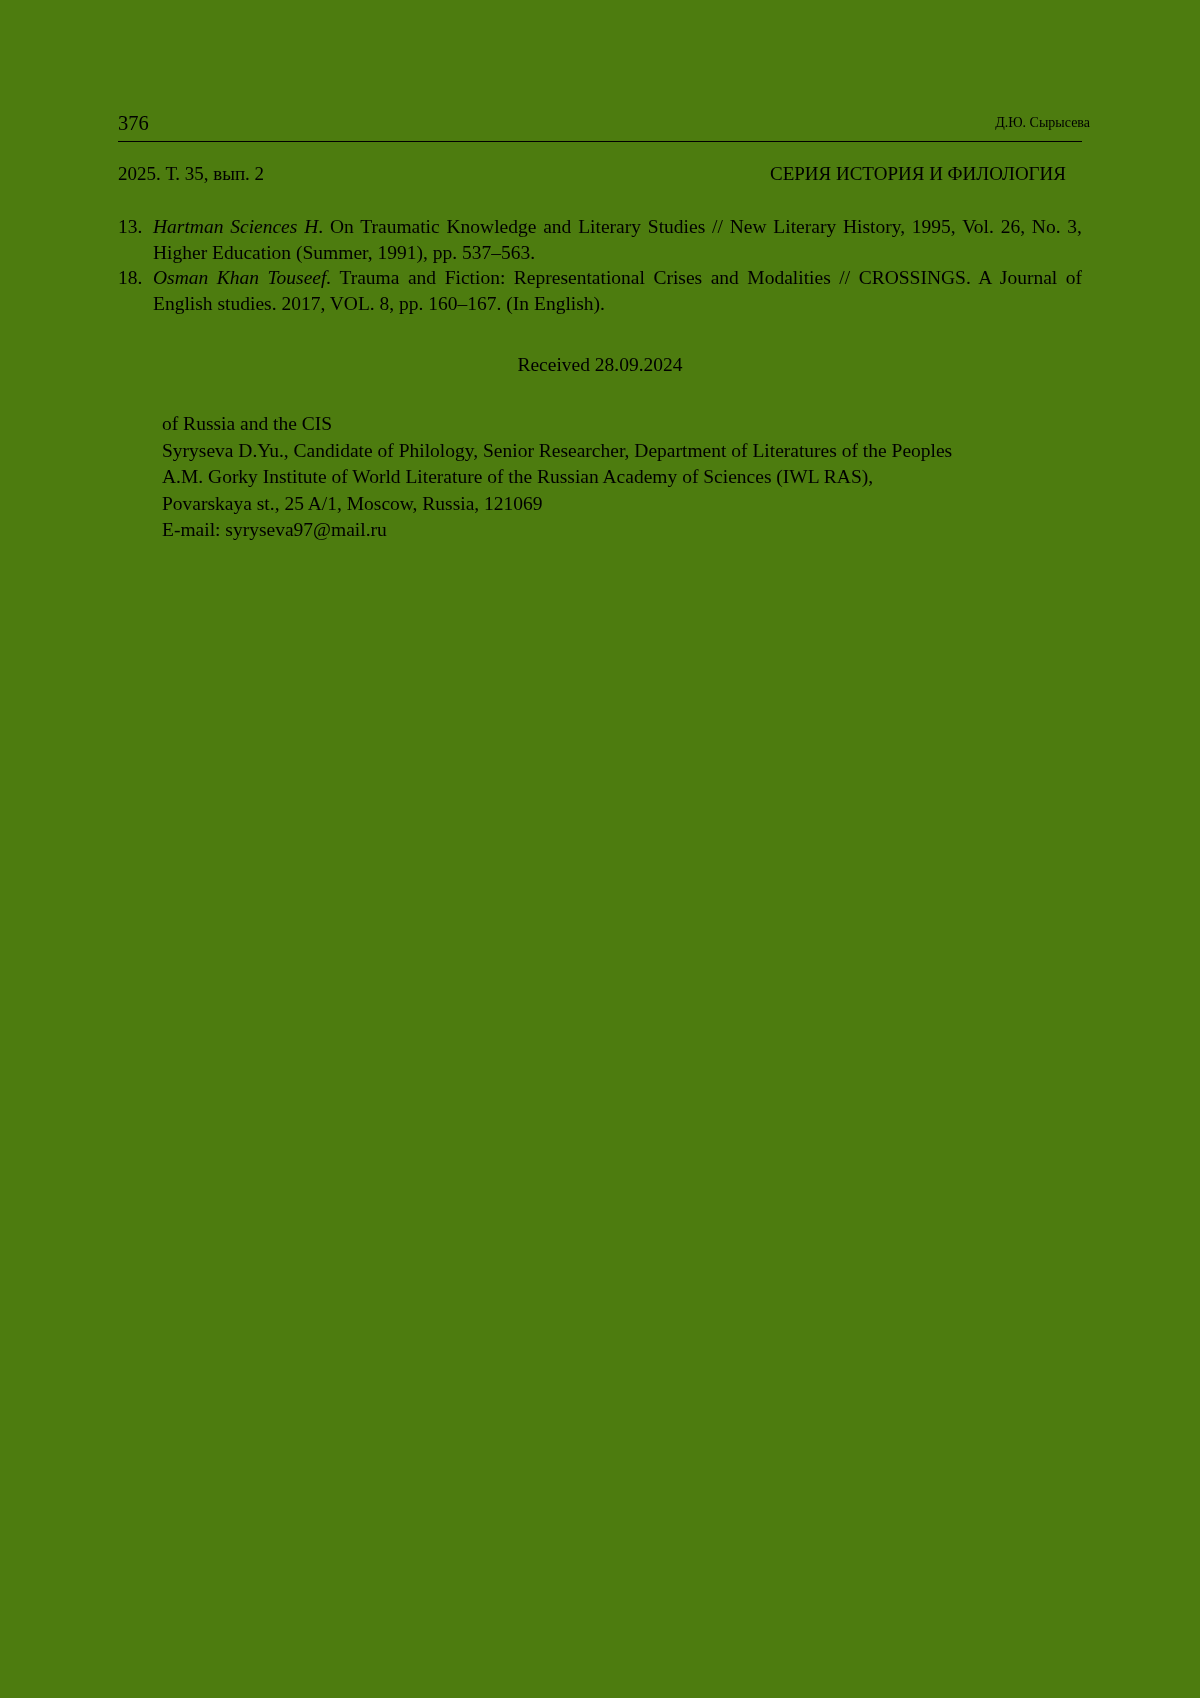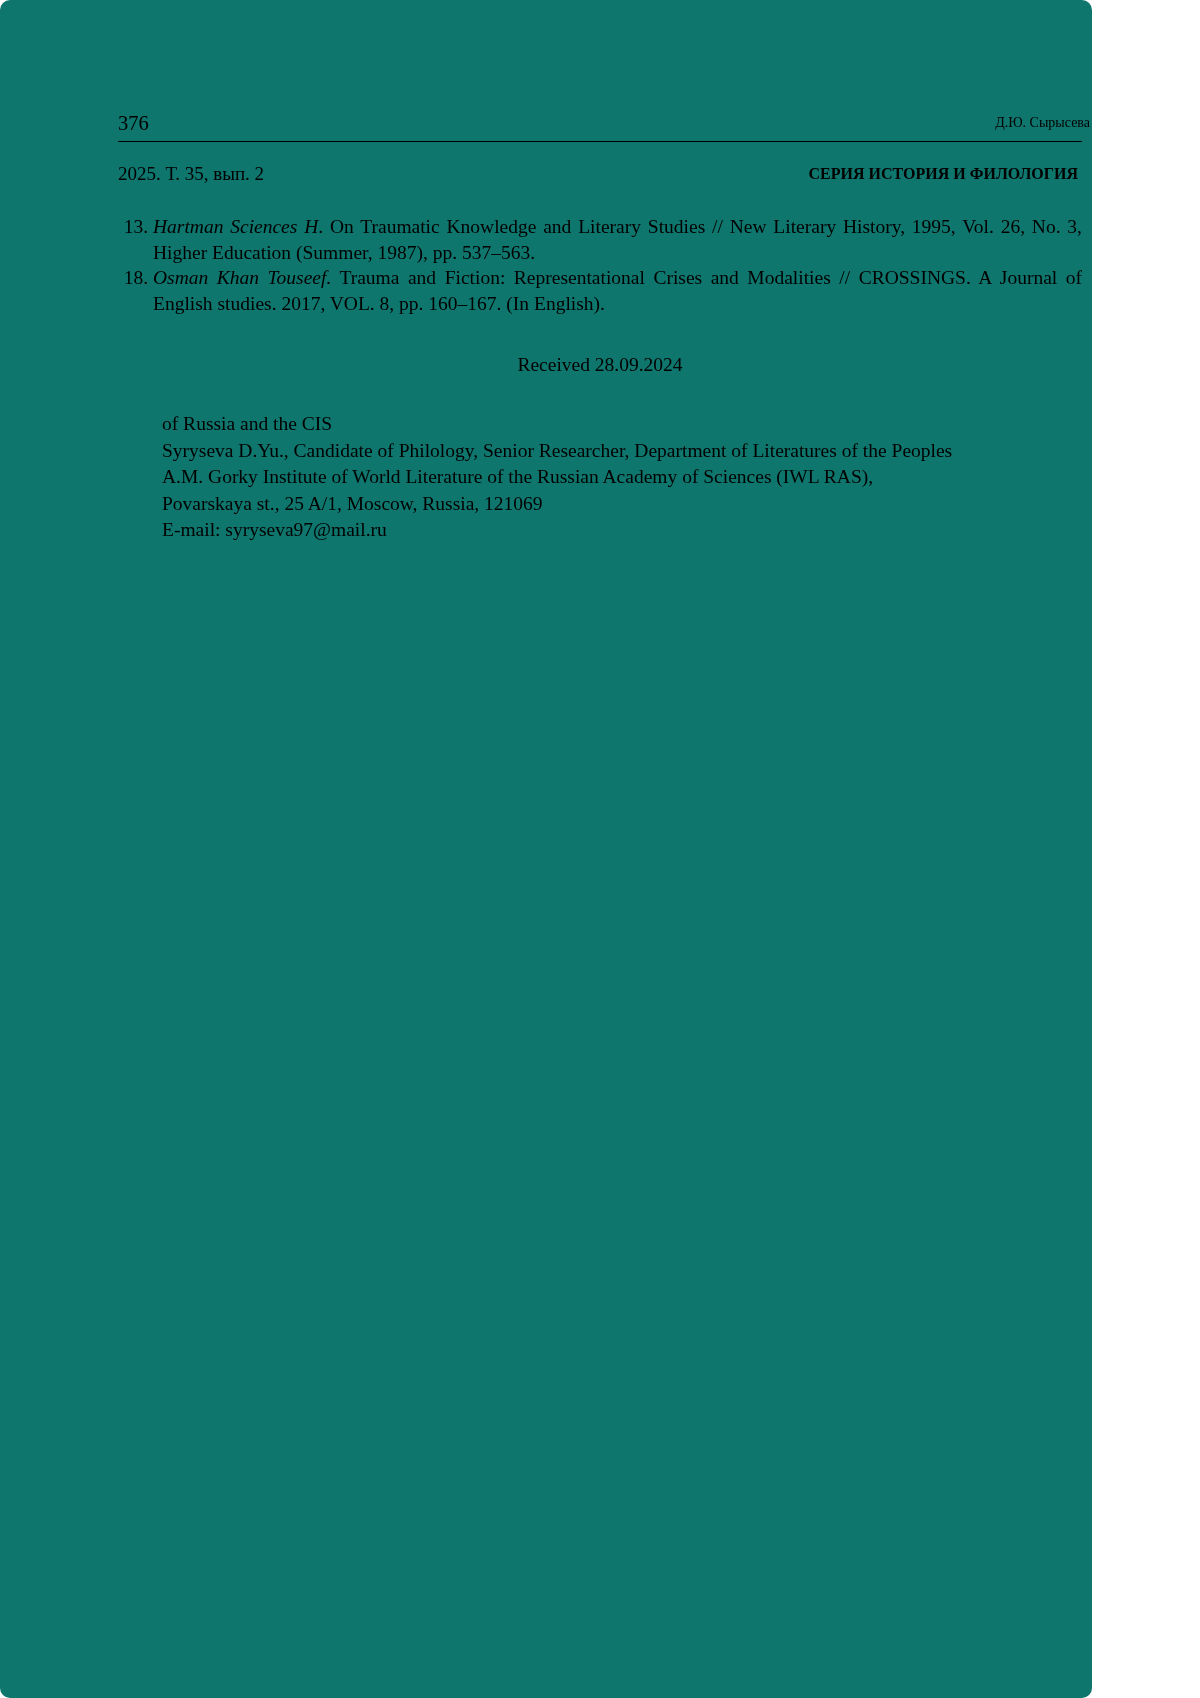--- a/index.html
+++ b/index.html
@@ -12,24 +12,23 @@
     height: 1698px;
     font-family: "Liberation Serif", serif;
     color: #000000;
     position: relative;
     overflow: hidden;
   }
   .page {
     position: absolute;
     left: 0;
     top: 0;
-    width: 1092px;
+    width: 1200px;
     height: 1698px;
-    background: #0f766e;
-    border-radius: 10px;
+    background: #4d7c0f;
   }
   .content {
     position: absolute;
     left: 118px;
     top: 110px;
     width: 964px;
   }
 
   
   .runhead {
@@ -64,45 +63,44 @@
   }
   .subhead .issue {
     position: absolute;
     left: 0;
     top: 0;
     font-size: 19px;
     line-height: 26px;
   }
   .subhead .series {
     position: absolute;
-    right: 4px;
+    right: 16px;
     top: 0;
-    font-size: 16px;
+    font-size: 19px;
     line-height: 26px;
-    font-weight: bold;
   }
 
   
   .references {
     margin-top: 23px;
   }
   .ref-item {
     position: relative;
     padding-left: 35px;
     font-size: 19.5px;
     line-height: 25.5px;
     text-align: justify;
     margin-bottom: 0px;
   }
   .ref-item .num {
     position: absolute;
     left: 0;
     top: 0;
     width: 30px;
-    text-align: right;
+    text-align: left;
     font-size: 19.5px;
   }
   .ref-item .it {
     font-style: italic;
   }
 
   
   .received {
     margin-top: 36px;
     text-align: center;
@@ -135,21 +133,21 @@
     <div class="rule"></div>
 
     <div class="subhead">
       <span class="issue">2025. Т. 35, вып. 2</span>
       <span class="series">СЕРИЯ ИСТОРИЯ И ФИЛОЛОГИЯ</span>
     </div>
 
     <div class="references">
 
       <div class="ref-item">
-        <span class="num">13.</span><span class="it">Hartman Sciences H</span><span>. On Traumatic Knowledge and Literary Studies // New Literary History, 1995, Vol. 26, No. 3, Higher Education (Summer, 1987), pp. 537–563.</span>
+        <span class="num">13.</span><span class="it">Hartman Sciences H</span><span>. On Traumatic Knowledge and Literary Studies // New Literary History, 1995, Vol. 26, No. 3, Higher Education (Summer, 1991), pp. 537–563.</span>
       </div>
 
       <div class="ref-item">
         <span class="num">18.</span><span class="it">Osman Khan Touseef.</span><span> Trauma and Fiction: Representational Crises and Modalities // CROSSINGS. A Journal of English studies. 2017, VOL. 8, pp. 160–167. (In English).</span>
       </div>
 
     </div>
 
     <div class="received">Received 28.09.2024</div>
 

